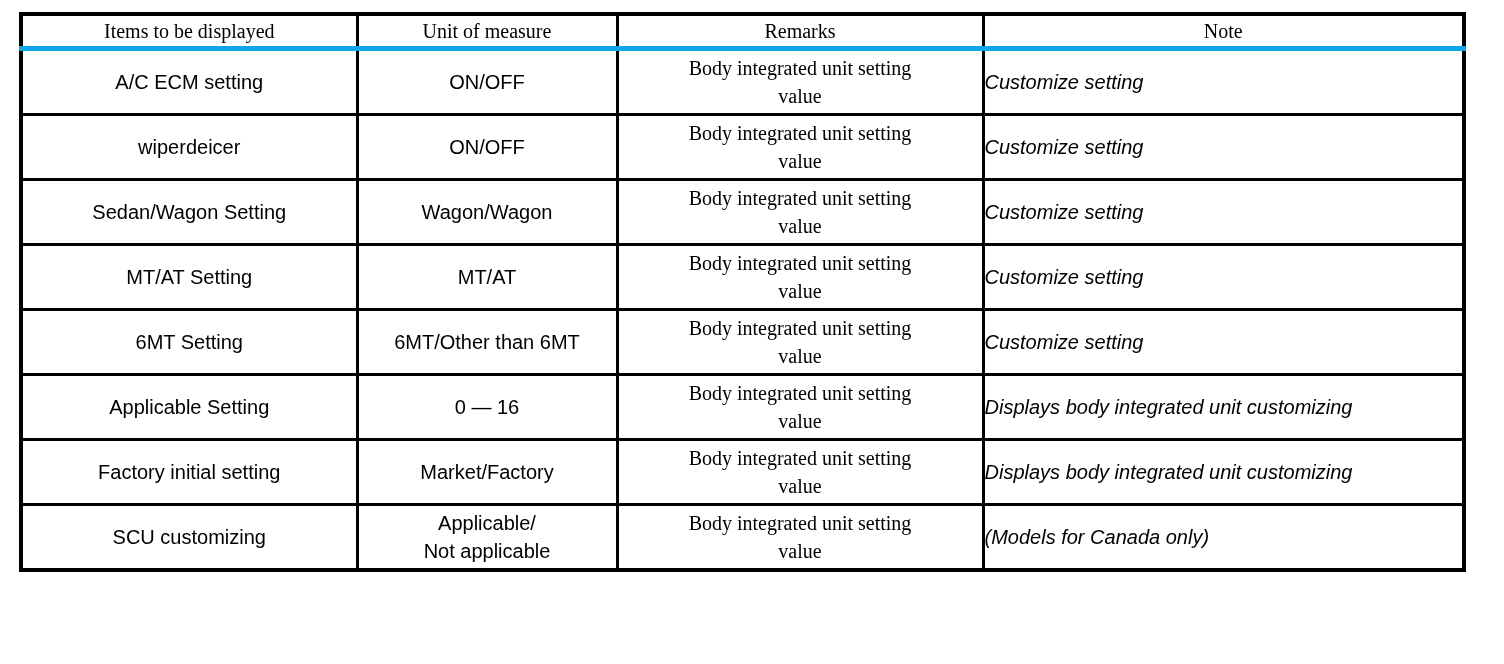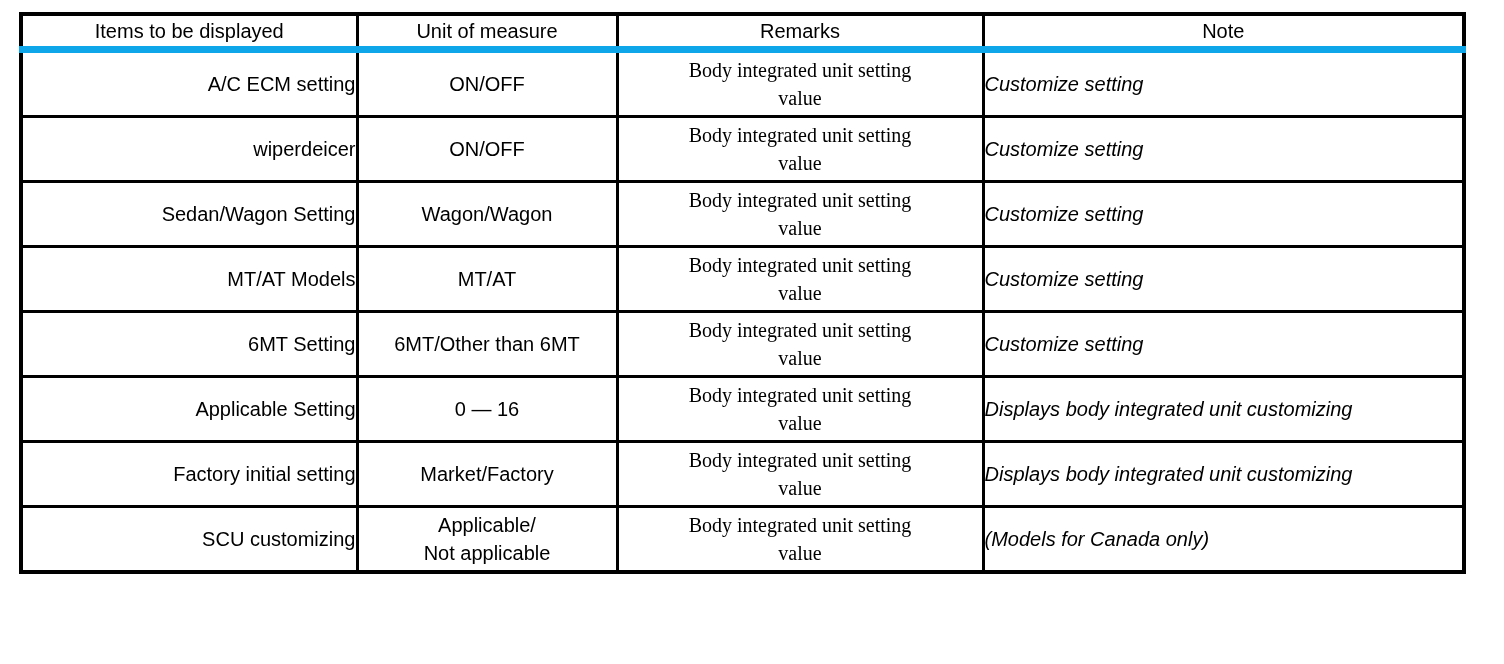--- a/index.html
+++ b/index.html
@@ -36,29 +36,30 @@
     font-size: 20px;
     font-weight: normal;
     padding: 0;
     overflow: hidden;
     background: #ffffff;
     vertical-align: middle;
   }
   table.display-items thead th {
     height: 30px;
     text-align: center;
-    border-bottom: 7px solid #0ea5e9;
+    border-bottom: 5px solid #0ea5e9;
     line-height: 1.1;
+    font-family: Liberation Serif, serif;
   }
   table.display-items tbody td {
     height: 62px;
     line-height: 1.42;
   }
   td.cell-item {
-    text-align: right;
+    text-align: center;
     padding-left: 10px;
     padding-right: 6px;
   }
   td.cell-unit {
     text-align: center;
     white-space: pre-line;
   }
   td.cell-remarks {
     text-align: center;
     white-space: pre-line;
@@ -107,21 +108,21 @@
           <td class="cell-note">Customize setting</td>
         </tr>
         <tr>
           <td class="cell-item">Sedan/Wagon Setting</td>
           <td class="cell-unit">Wagon/Wagon</td>
           <td class="cell-remarks">Body integrated unit setting
 value</td>
           <td class="cell-note">Customize setting</td>
         </tr>
         <tr>
-          <td class="cell-item">MT/AT Models</td>
+          <td class="cell-item">MT/AT Setting</td>
           <td class="cell-unit">MT/AT</td>
           <td class="cell-remarks">Body integrated unit setting
 value</td>
           <td class="cell-note">Customize setting</td>
         </tr>
         <tr>
           <td class="cell-item">6MT Setting</td>
           <td class="cell-unit">6MT/Other than 6MT</td>
           <td class="cell-remarks">Body integrated unit setting
 value</td>

